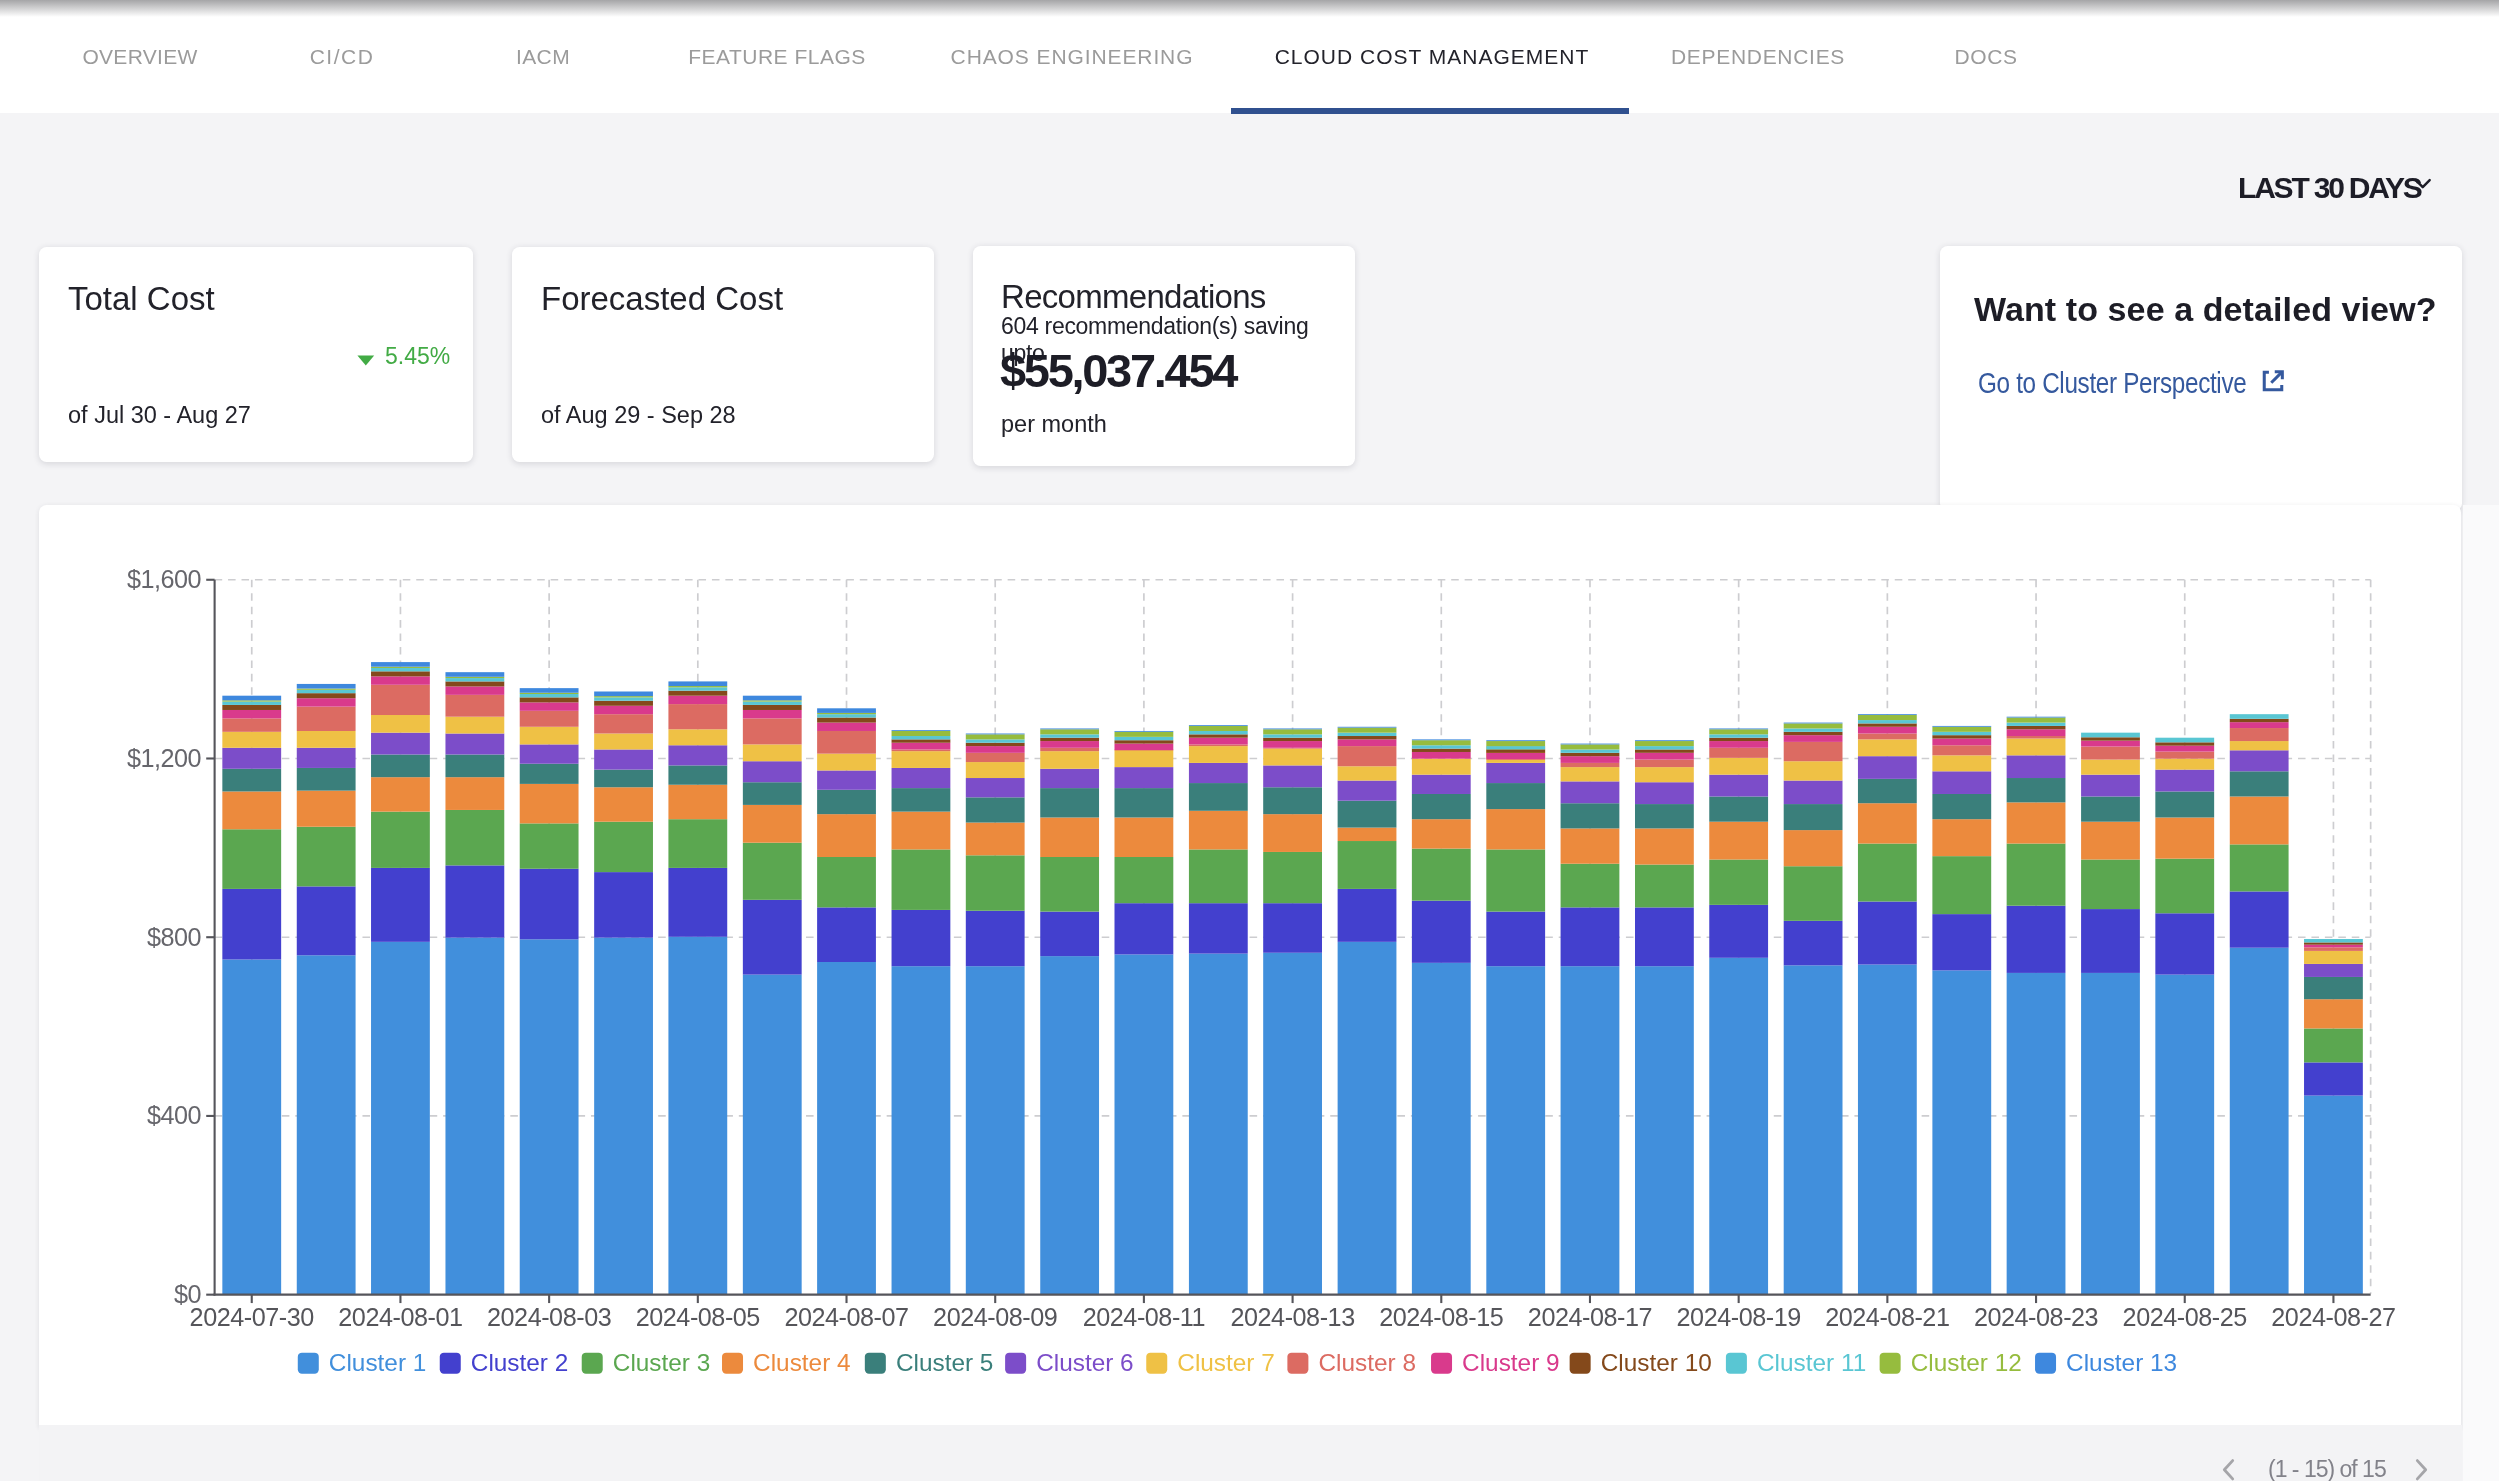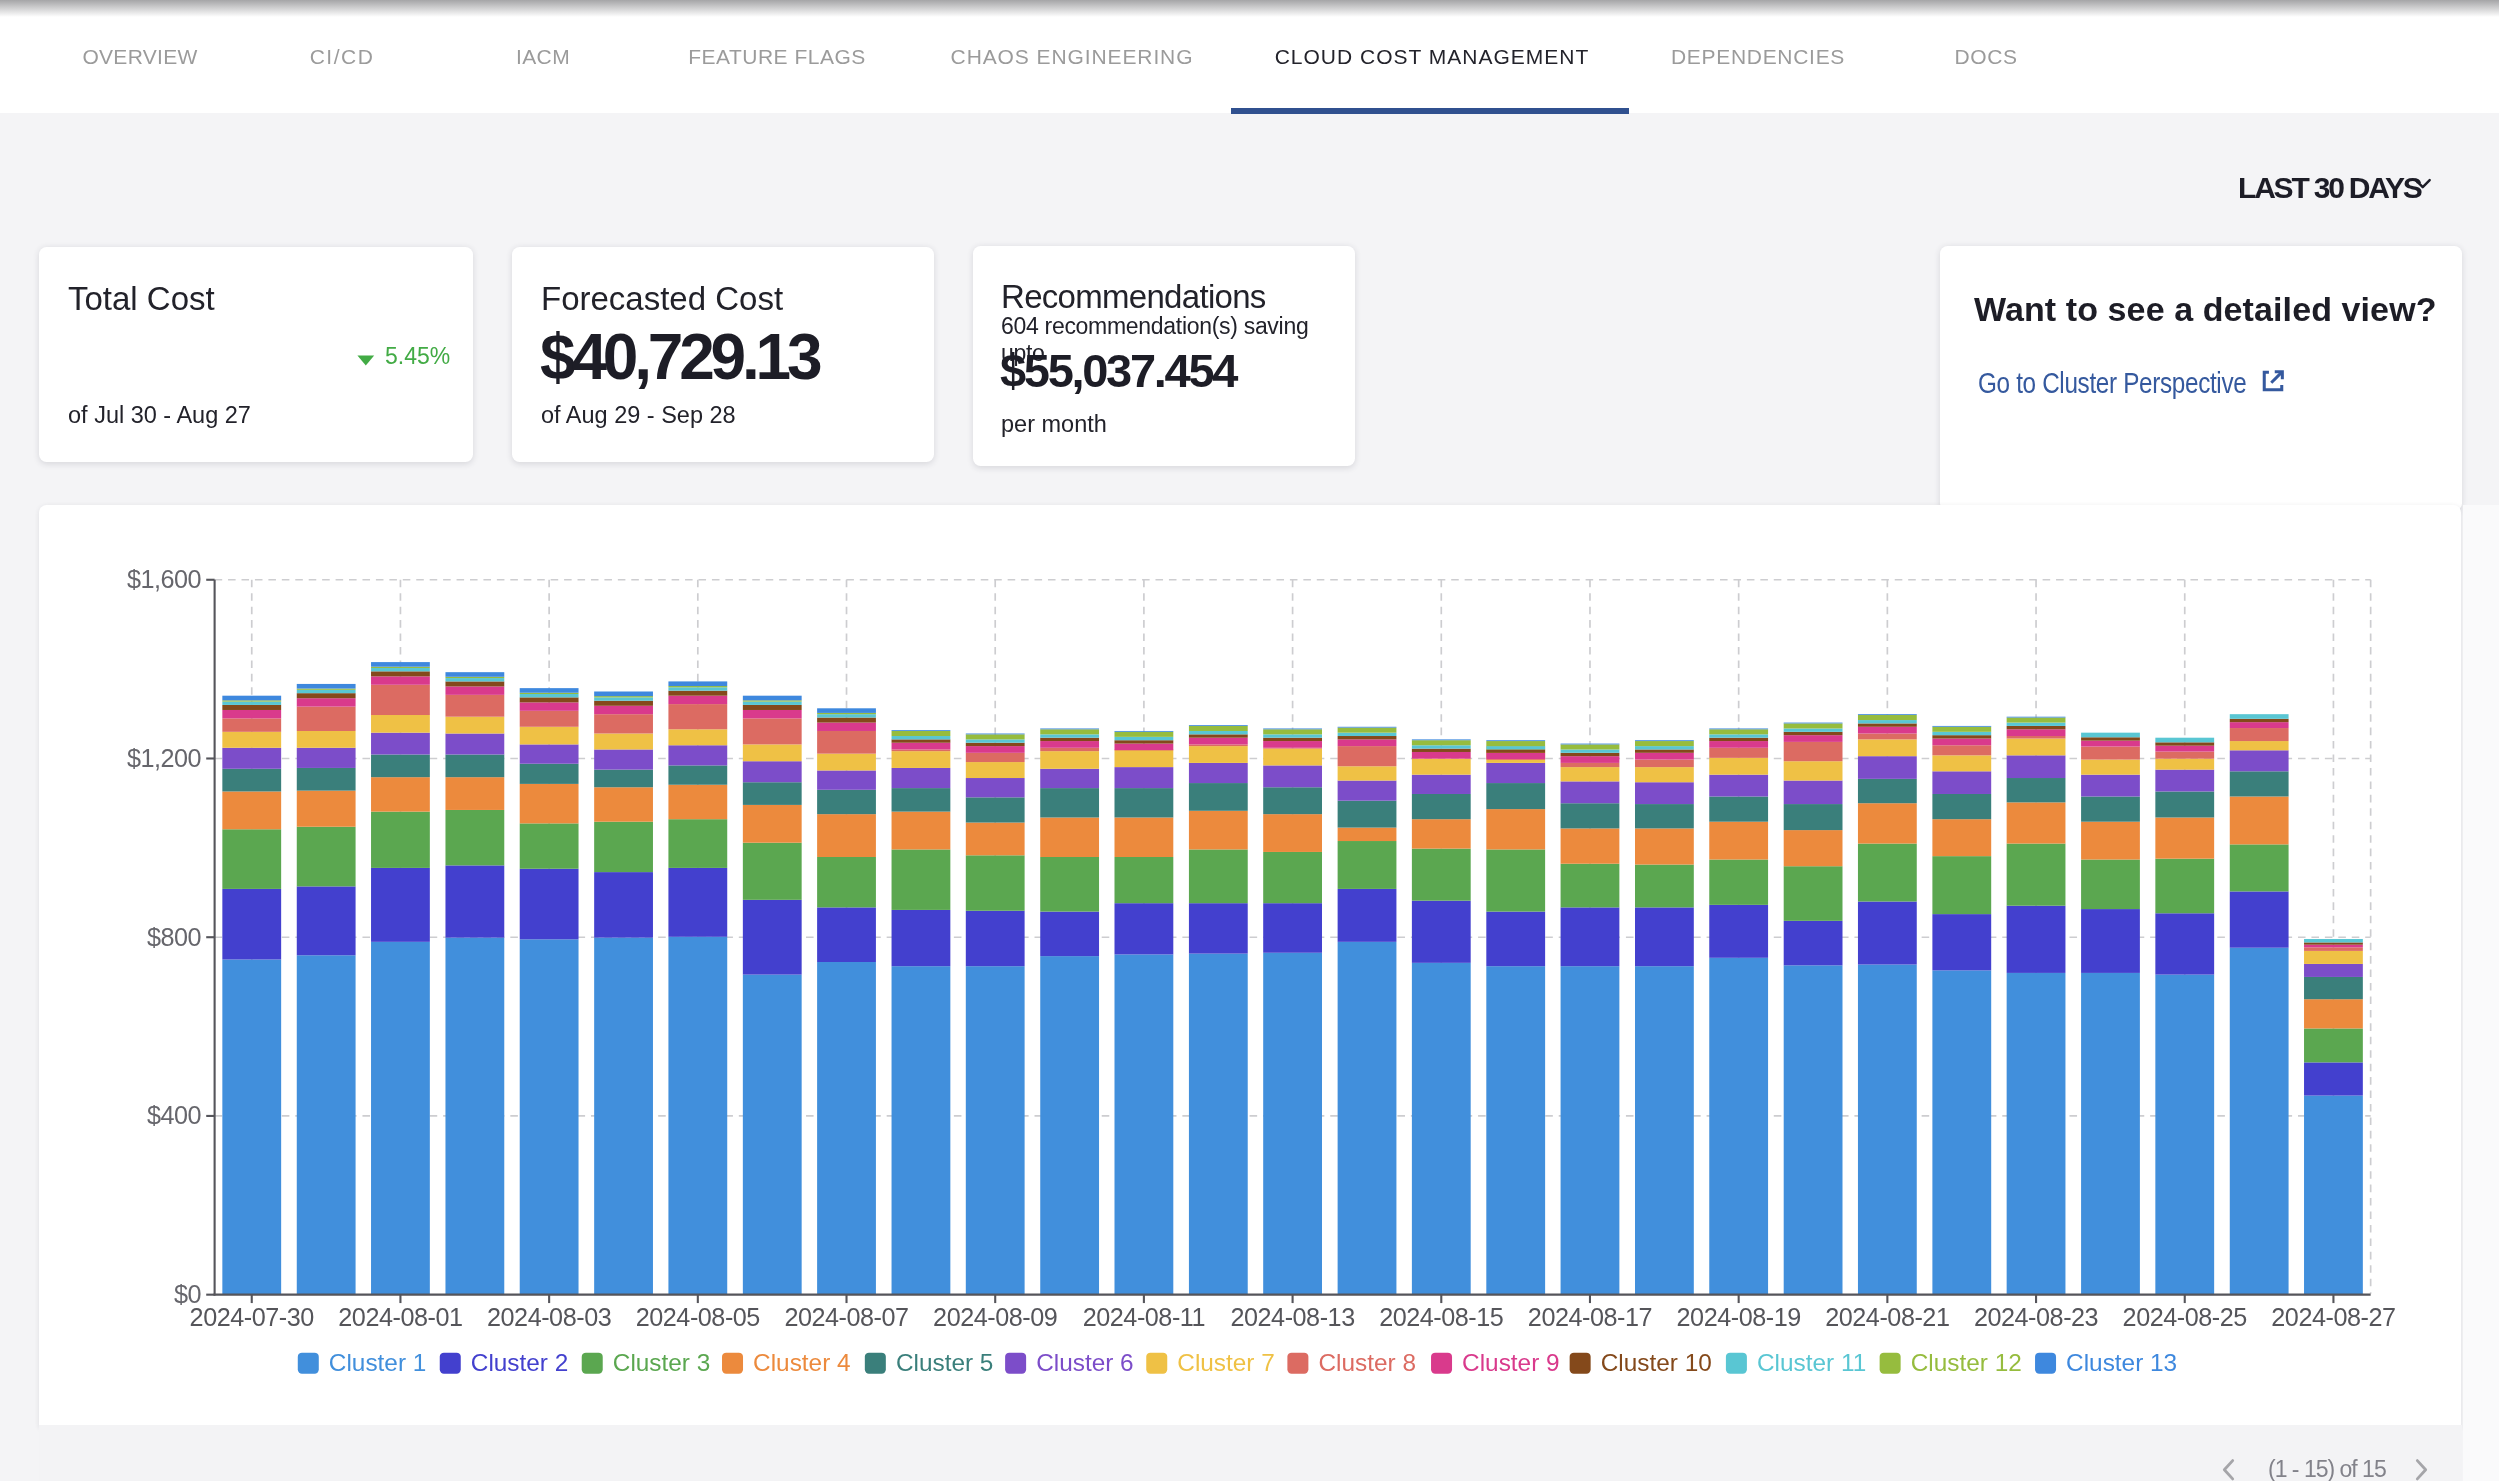--- a/index.html
+++ b/index.html
@@ -47,21 +47,20 @@
     <div class="c-title" style="position:absolute;left:29px;top:33px;">Total Cost</div>
     <svg style="position:absolute;left:318px;top:108px;" width="17.6" height="11" viewBox="0 0 21 13">
       <path d="M0.5 0.5 L20.5 0.5 L10.5 12.5 Z" fill="#42ab45"></path>
     </svg>
     <div class="green" style="position:absolute;left:346px;top:96px;font-size:23px;">5.45%</div>
     <div class="sub" style="position:absolute;left:29px;top:155px;">of Jul 30 - Aug 27</div>
   </div>
 
   <div class="card" style="left:512px;top:247px;width:422px;height:215px;">
     <div class="c-title" style="position:absolute;left:29px;top:33px;">Forecasted Cost</div>
-    <div class="bignum" style="position:absolute;left:28px;top:73px;font-size:64px;letter-spacing:-4.2px;">$40,729.13</div>
     <div class="sub" style="position:absolute;left:29px;top:155px;">of Aug 29 - Sep 28</div>
   </div>
 
   <div class="card" style="left:973px;top:246px;width:382px;height:220px;">
     <div class="c-title" style="position:absolute;left:28px;top:32px;letter-spacing:-0.7px;">Recommendations</div>
     <div class="sub" style="position:absolute;left:28px;top:67px;font-size:23px;letter-spacing:-0.3px;">604 recommendation(s) saving upto</div>
     <div class="bignum" style="position:absolute;left:27px;top:97px;font-size:47px;letter-spacing:-2.3px;">$55,037.454</div>
     <div class="sub" style="position:absolute;left:28px;top:165px;">per month</div>
   </div>
 

